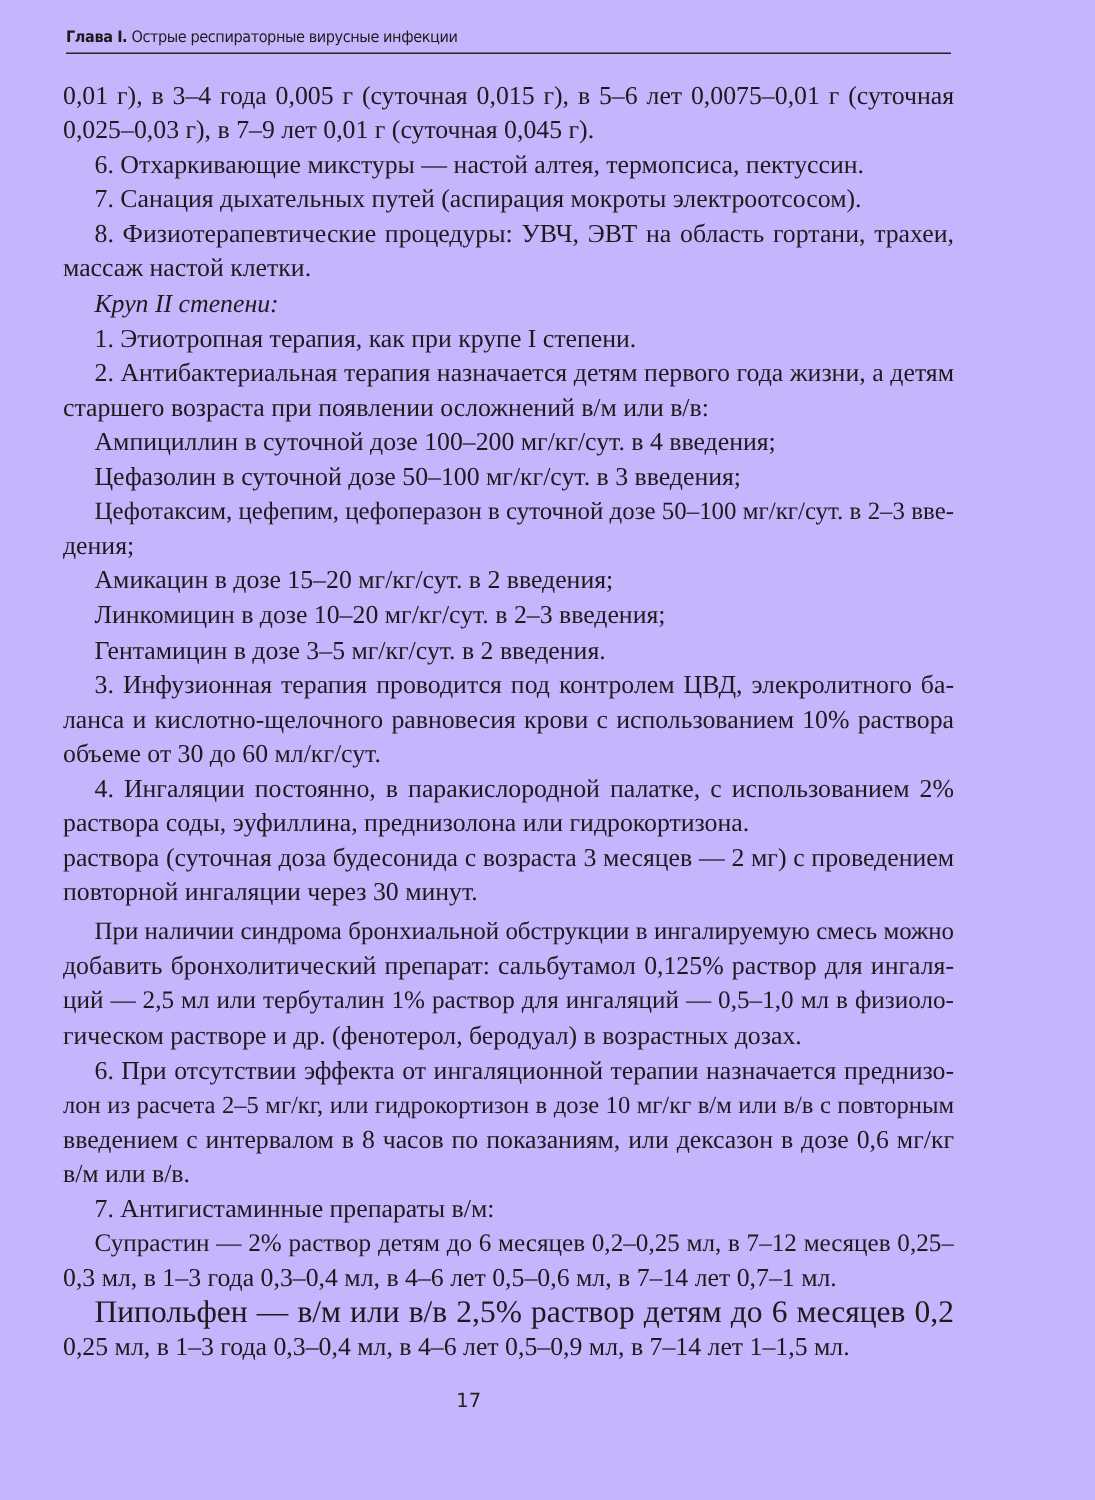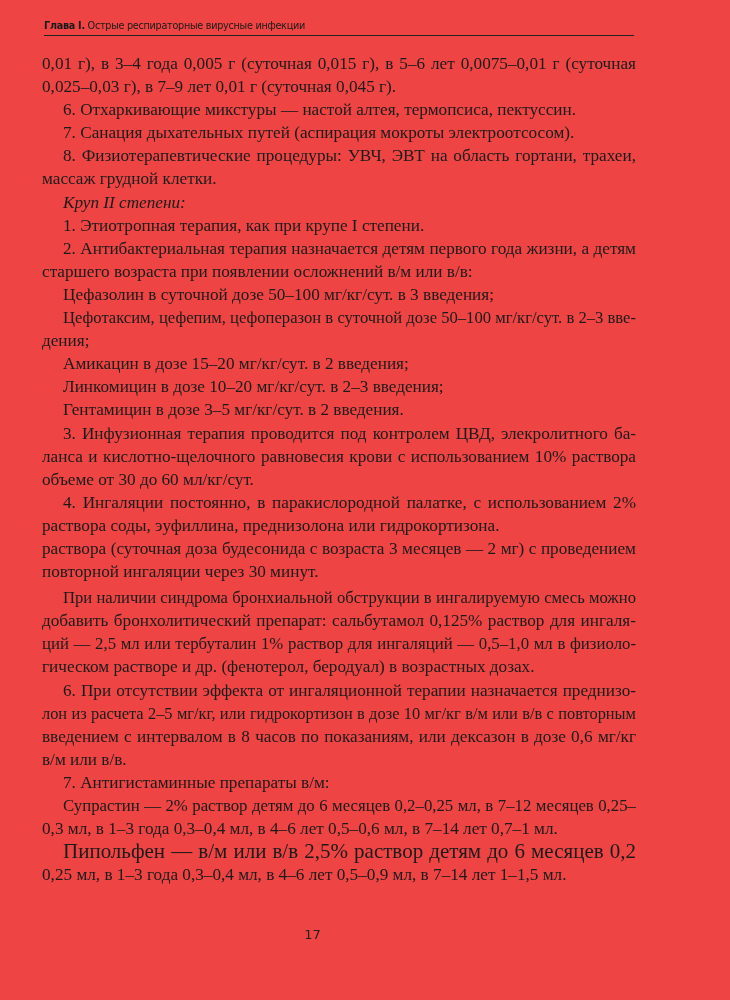--- a/index.html
+++ b/index.html
@@ -1,17 +1,17 @@
 <!DOCTYPE html>
 <html><head>
 <meta charset="utf-8">
 <style>
   html, body { margin: 0; padding: 0; background: #ffffff; }
   body { width: 730px; height: 1000px; position: relative; overflow: hidden; }
-  .page { position: absolute; left: 0; top: 0; width: 730px; height: 1000px; background: #ef4444; }
+  .page { position: absolute; left: 0; top: 0; width: 730px; height: 1000px; background: #c4b5fd; }
   .running-head {
     position: absolute; left: 44px; top: 19px; width: 590px;
     font-family: "DejaVu Sans", sans-serif; font-size: 10.5px; color: #1a1a1a;
     letter-spacing: -0.3px; transform: scaleX(0.92); transform-origin: left center;
     white-space: nowrap;
   }
   .running-head b { font-weight: bold; }
   .head-rule {
     position: absolute; left: 44px; top: 35px; width: 590px; height: 0;
     border-top: 1.6px solid #222;
@@ -54,36 +54,39 @@
     <div>
       <div class="ln ind last" style="white-space: normal; overflow: hidden;">6.  Отхаркивающие микстуры — настой алтея, термопсиса, пектуссин.</div>
     </div>
 
     <div>
       <div class="ln ind last" style="white-space: normal; overflow: hidden;">7.  Санация дыхательных путей (аспирация мокроты электроотсосом).</div>
     </div>
 
     <div>
       <div class="ln ind" style="white-space: normal; overflow: hidden;">8. Физиотерапевтические процедуры: УВЧ, ЭВТ на область гортани, трахеи,</div>
-      <div class="ln last" style="white-space: normal; overflow: hidden;">массаж грудной клетки.</div>
+      <div class="ln last" style="white-space: normal; overflow: hidden;">массаж настой клетки.</div>
     </div>
 
     <div>
       <div class="ln ind last it" style="white-space: normal; overflow: hidden;">Круп II степени:</div>
     </div>
 
     <div>
       <div class="ln ind last" style="white-space: normal; overflow: hidden;">1.  Этиотропная терапия, как при крупе I степени.</div>
     </div>
 
     <div>
       <div class="ln ind" style="white-space: normal; overflow: hidden;">2.  Антибактериальная терапия назначается детям первого года жизни, а детям</div>
       <div class="ln last" style="white-space: normal; overflow: hidden;">старшего возраста при появлении осложнений в/м или в/в:</div>
     </div>
 
+    <div>
+      <div class="ln ind last" style="white-space: normal; overflow: hidden;">Ампициллин в суточной дозе 100–200 мг/кг/сут. в 4 введения;</div>
+    </div>
     <div>
       <div class="ln ind last" style="white-space: normal; overflow: hidden;">Цефазолин в суточной дозе 50–100 мг/кг/сут. в 3 введения;</div>
     </div>
     <div>
       <div class="ln ind" style="white-space: normal; overflow: hidden; font-size: 16.6px;">Цефотаксим, цефепим, цефоперазон в суточной дозе 50–100 мг/кг/сут. в 2–3 вве-</div>
       <div class="ln last" style="white-space: normal; overflow: hidden;">дения;</div>
     </div>
     <div>
       <div class="ln ind last" style="white-space: normal; overflow: hidden;">Амикацин в дозе 15–20 мг/кг/сут. в 2 введения;</div>
     </div>

